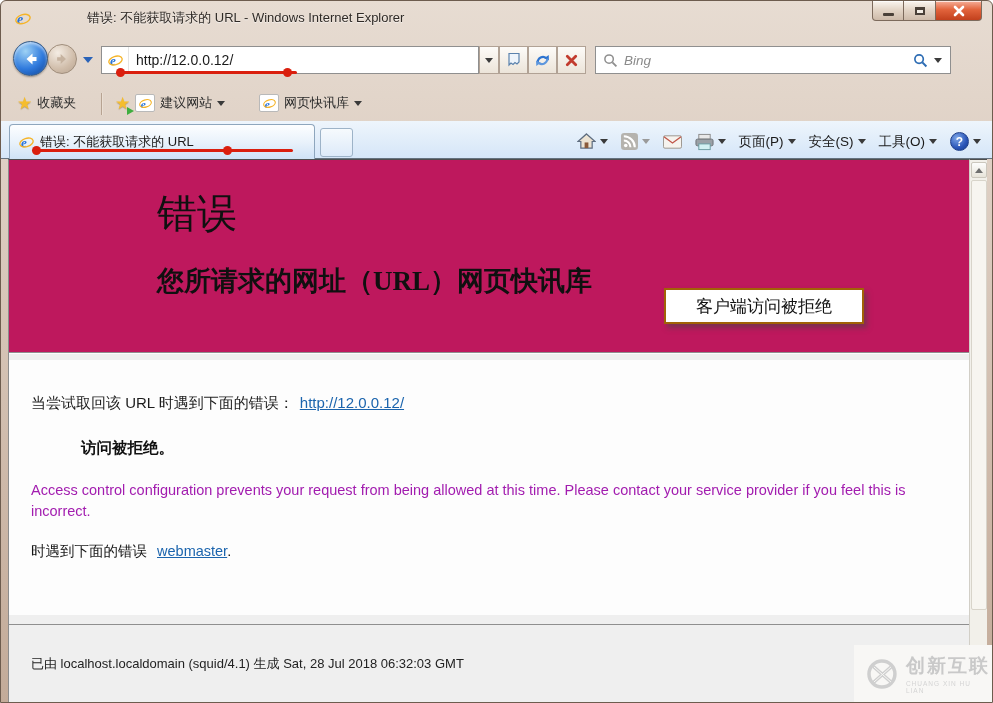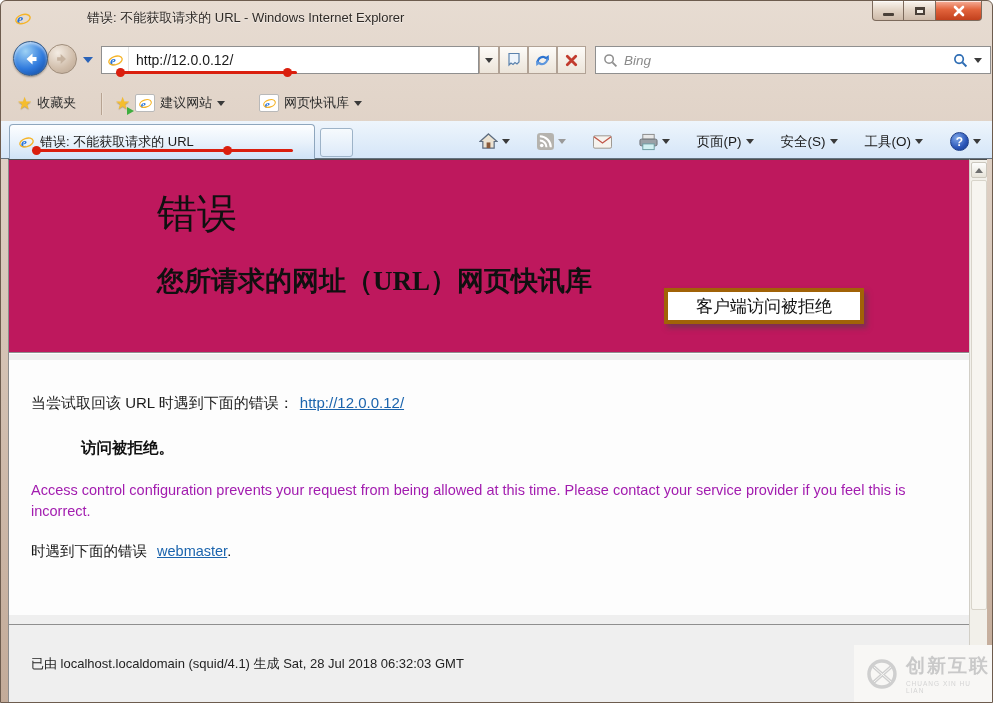--- a/index.html
+++ b/index.html
@@ -25,47 +25,47 @@
   .nav-caret { position:absolute; left:82px; top:20px; width:0; height:0; border-left:5px solid transparent; border-right:5px solid transparent; border-top:6px solid #2a63b8; }
   .addressbar { position:absolute; left:100px; top:9px; width:378px; height:28px; background:#fff; border:1px solid #8f8f8f; display:flex; align-items:center; }
   .favicon-box { width:27px; height:26px; border-right:1px solid #e3e3e3; display:flex; align-items:center; justify-content:center; background:#fff; }
   .url-text { padding-left:7px; font-size:14px; color:#1a1a1a; flex:1; }
   .seg { position:absolute; top:9px; height:28px; border:1px solid #b4a failed; border:1px solid #b1a295; background:linear-gradient(#fdfbf8,#ece4d9); display:flex; align-items:center; justify-content:center; }
   .seg.addr-drop { left:478px; width:20px; }
   .seg.compat { left:498px; width:29px; }
   .seg.refresh { left:527px; width:29px; }
   .seg.stop { left:556px; width:29px; }
   .caret-dk { width:0; height:0; border-left:4px solid transparent; border-right:4px solid transparent; border-top:5px solid #3c3c3c; }
-  .searchbox { position:absolute; left:594px; top:9px; width:396px; height:28px; background:#fff; border:1px solid #8f8f8f; display:flex; align-items:center; }
+  .searchbox { position:absolute; left:594px; top:9px; width:356px; height:28px; background:#fff; border:1px solid #8f8f8f; display:flex; align-items:center; }
   .search-ph { font-style:italic; color:#8b8b8b; font-size:13.5px; margin-left:6px; flex:1; }
   .searchbox .right-tools { display:flex; align-items:center; gap:6px; padding-right:8px; }
 
   
   .favbar { position:absolute; left:0; top:84px; width:100%; height:36px; }
   .favitem { position:absolute; top:4px; height:28px; display:flex; align-items:center; gap:5px; font-size:13px; color:#2b2b2b; padding:0 6px; border-radius:3px; }
   .star { color:#f5bd2e; font-size:17px; text-shadow:0 1px 1px rgba(120,80,0,.4); line-height:1; }
   .fav-sep { position:absolute; left:100px; top:8px; width:1px; height:22px; background:#b7a392; box-shadow:1px 0 0 #eadfd4; }
   .green-arrow { position:absolute; left:12px; top:12px; width:0; height:0; border-top:4px solid transparent; border-bottom:4px solid transparent; border-left:7px solid #3fae3f; }
   .pagebox { width:20px; height:18px; background:#fff; border:1px solid #b9b9b9; border-radius:2px; display:flex; align-items:center; justify-content:center; }
 
   
   .tabrow { position:absolute; left:0; top:120px; width:100%; height:38px; background:linear-gradient(#eef5fc,#d5e6f8); border-bottom:1px solid #65727f; }
   .tab { position:absolute; left:8px; top:3px; width:306px; height:35px; background:linear-gradient(#fdfeff,#e9f2fb 50%,#cfe2f6); border:1px solid #8ea6bd; border-bottom:none; border-radius:4px 4px 0 0; display:flex; align-items:center; gap:6px; padding-left:9px; font-size:13px; color:#1c1c1c; }
   .newtab { position:absolute; left:319px; top:7px; width:33px; height:29px; background:linear-gradient(#f6fafd,#ddeaf9); border:1px solid #9db3c8; border-radius:3px; }
-  .cmdbar { position:absolute; right:8px; top:3px; height:35px; display:flex; align-items:center; gap:21px; font-size:13.5px; color:#1a1a1a; }
+  .cmdbar { position:absolute; right:8px; top:3px; height:35px; display:flex; align-items:center; gap:7px; font-size:13.5px; color:#1a1a1a; }
   .cmd { display:flex; align-items:center; gap:4px; padding:2px 3px; border-radius:2px; }
   .help-circle { width:19px; height:19px; border-radius:50%; background:radial-gradient(circle at 35% 30%,#7fa8e8,#2a55b8 60%,#143a8c); color:#fff; font-weight:bold; font-size:12px; display:flex; align-items:center; justify-content:center; border:1px solid #20408a; }
 
   
   .viewport { position:absolute; left:7px; top:158px; width:961px; height:545px; background:#fdfdfd; border-top:1px solid #4e4e4e; border-left:1px solid #8c8c8c; }
   .page-header { position:absolute; left:0; top:0; width:100%; height:193px; background:#be185d; border-bottom:1px solid #8f8f8f; }
   .gray-gap { position:absolute; left:0; top:194px; width:100%; height:6px; background:#efefef; }
   .h1 { position:absolute; left:148px; top:26px; font-family:"Liberation Serif","DejaVu Serif",serif; font-size:40px; font-weight:normal; color:#101010; }
   .h2 { position:absolute; left:148px; top:103px; font-family:"Liberation Serif","DejaVu Serif",serif; font-size:27px; font-weight:bold; color:#101010; }
-  .callout { position:absolute; left:655px; top:128px; width:200px; height:36px; background:#fff; border:4px solid #a16207; box-shadow:3px 4px 5px rgba(70,70,70,.55); display:flex; align-items:center; justify-content:center; font-size:17px; color:#111; }
+  .callout { position:absolute; left:655px; top:128px; width:200px; height:36px; background:#fff; border:2px solid #a16207; box-shadow:3px 4px 5px rgba(70,70,70,.55); display:flex; align-items:center; justify-content:center; font-size:17px; color:#111; }
   .p-try { position:absolute; left:22px; top:234px; font-size:15px; color:#1c1c1c; }
   .p-try a, .p-admin a { color:#1b64ad; text-decoration:underline; margin-left:6px; }
   .p-denied { position:absolute; left:72px; top:278px; font-size:15.5px; font-weight:bold; color:#111; }
   .p-english { position:absolute; left:22px; top:320px; width:938px; font-size:14.5px; line-height:21px; color:#a21caf; }
   .p-admin { position:absolute; left:22px; top:382px; font-size:14.5px; color:#161616; }
   .page-footer { position:absolute; left:0; top:455px; width:100%; height:90px; background:#efefef; }
   .footer-rule { margin-top:9px; border-top:1px solid #8f8f8f; }
   .footer-text { position:absolute; left:22px; top:40px; font-size:13px; color:#222; }
 
   

